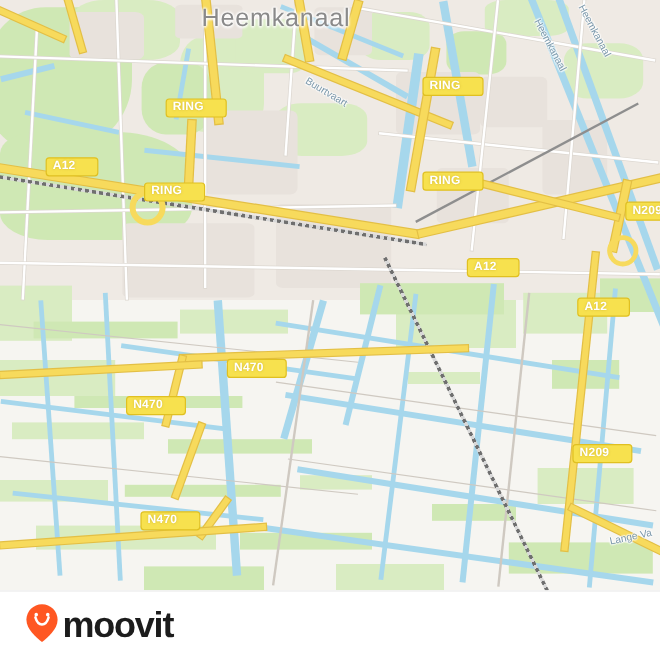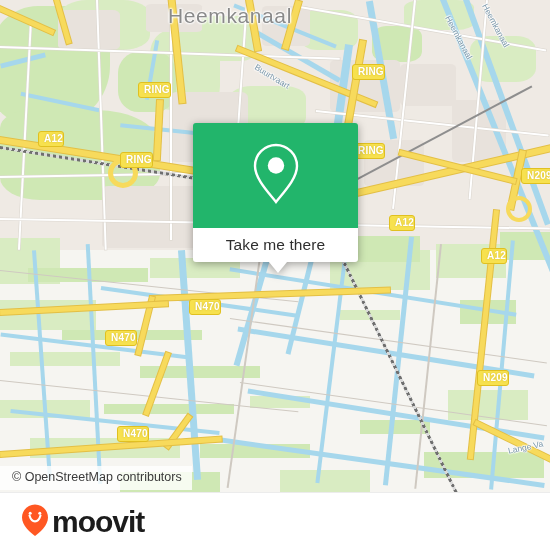--- a/index.html
+++ b/index.html
@@ -37,21 +37,21 @@
 
   
   .shield {
     position: absolute;
     background: #f7e14e;
     border: 1.5px solid #e0c021;
     border-radius: 3px;
     color: #ffffff;
     font-size: 10px; font-weight: bold;
     letter-spacing: .2px;
-    padding: 1px 0 2px 5px;
+    padding: 1px 18px 2px 5px;
     line-height: 11px;
     text-shadow: 0 0 2px rgba(140,110,0,.35);
     white-space: nowrap;
   }
   .placelabel {
     position: absolute;
     color: #8a8a8a;
     font-size: 21px;
     letter-spacing: .6px;
     white-space: nowrap;
@@ -294,34 +294,21 @@
     <div class="shield" style="left:120px;top:152px;">RING</div>
     <div class="shield" style="left:352px;top:143px;">RING</div>
     <div class="shield" style="left:521px;top:168px;">N209</div>
     <div class="shield" style="left:389px;top:215px;">A12</div>
     <div class="shield" style="left:481px;top:248px;">A12</div>
     <div class="shield" style="left:189px;top:299px;">N470</div>
     <div class="shield" style="left:105px;top:330px;">N470</div>
     <div class="shield" style="left:477px;top:370px;">N209</div>
     <div class="shield" style="left:117px;top:426px;">N470</div>
 
-    <div id="callout">
-      <div id="callout-top">
-        <span>
-          <svg width="54" height="66" viewBox="0 0 54 66" aria-hidden="true">
-            <path d="M27 4 C15.4 4 6 13.4 6 25 C6 38 20 52 27 61 C34 52 48 38 48 25 C48 13.4 38.6 4 27 4 Z" fill="none" stroke="#ffffff" stroke-width="2.4"></path>
-            <circle cx="27" cy="24.5" r="8.2" fill="#ffffff"></circle>
-          </svg>
-        </span>
-      </div>
-      <div id="callout-bottom">Take me there</div>
-      <div id="callout-tail"></div>
-    </div>
-
-    <div id="attribution">© OpenStreetMap contributors</div>
+
   </div>
 
   <div id="footer">
     <div id="brand">
       <span>
         <svg width="30" height="34" viewBox="0 0 30 34" aria-hidden="true">
           <path d="M15 1.5 C7.8 1.5 2 7.3 2 14.5 C2 22.5 10.3 29.4 15 33 C19.7 29.4 28 22.5 28 14.5 C28 7.3 22.2 1.5 15 1.5 Z" fill="#ff5722"></path>
           <path d="M9.5 12.5 C10.7 16.6 13.0 18.4 15 18.4 C17.0 18.4 19.3 16.6 20.5 12.5" fill="none" stroke="#ffffff" stroke-width="2.1" stroke-linecap="round"></path>
           <circle cx="10.2" cy="10.2" r="1.5" fill="#ffffff"></circle>
           <circle cx="19.8" cy="10.2" r="1.5" fill="#ffffff"></circle>

